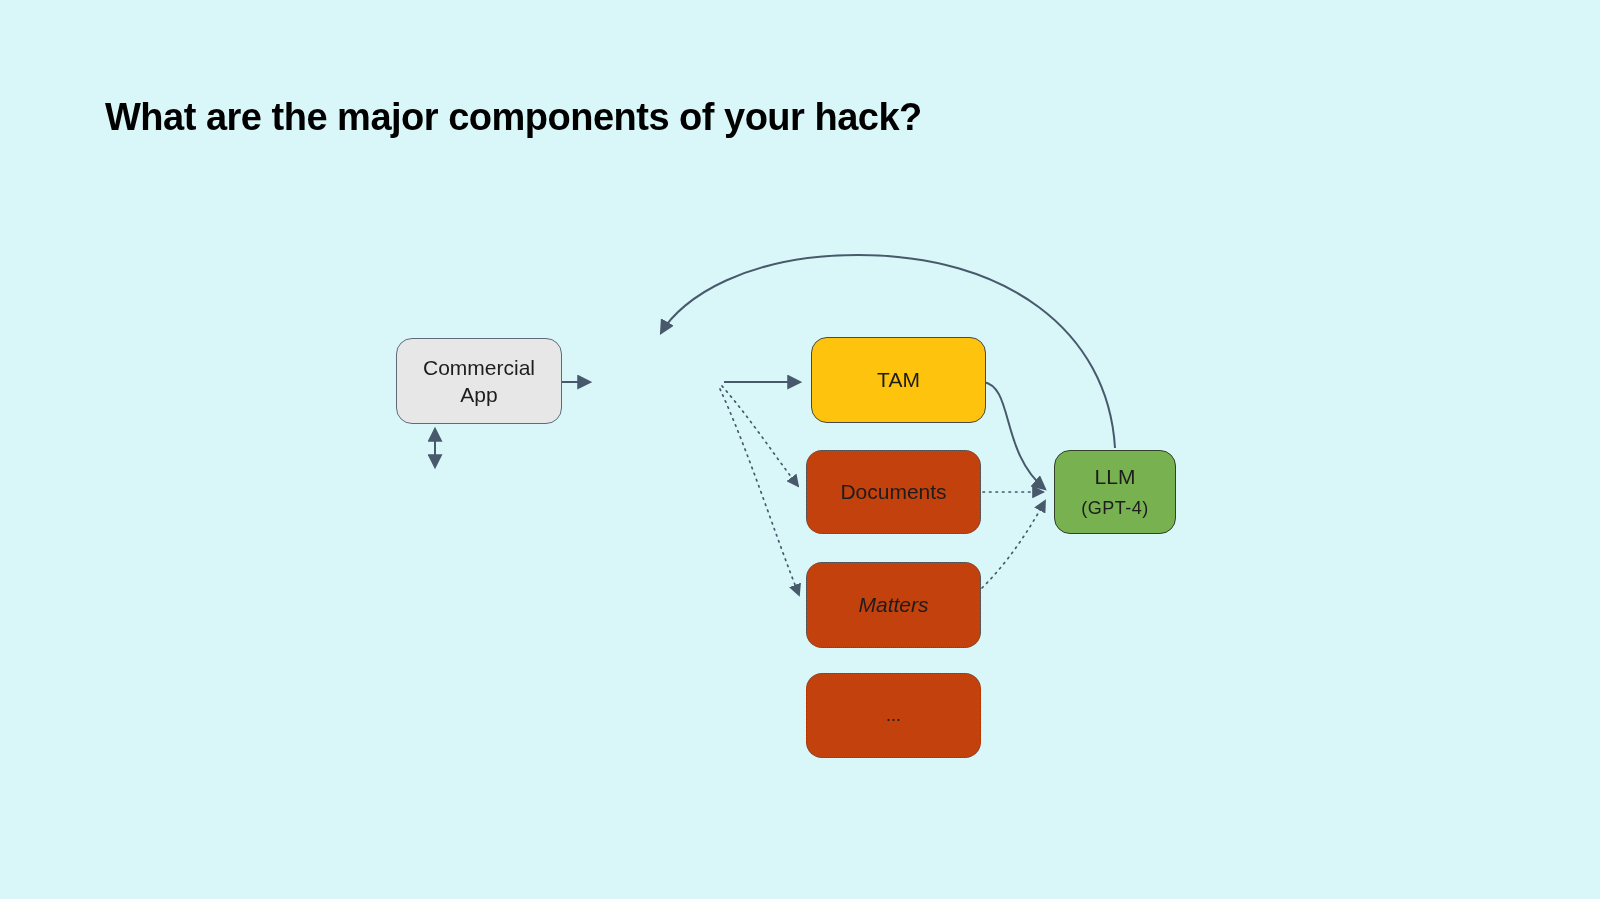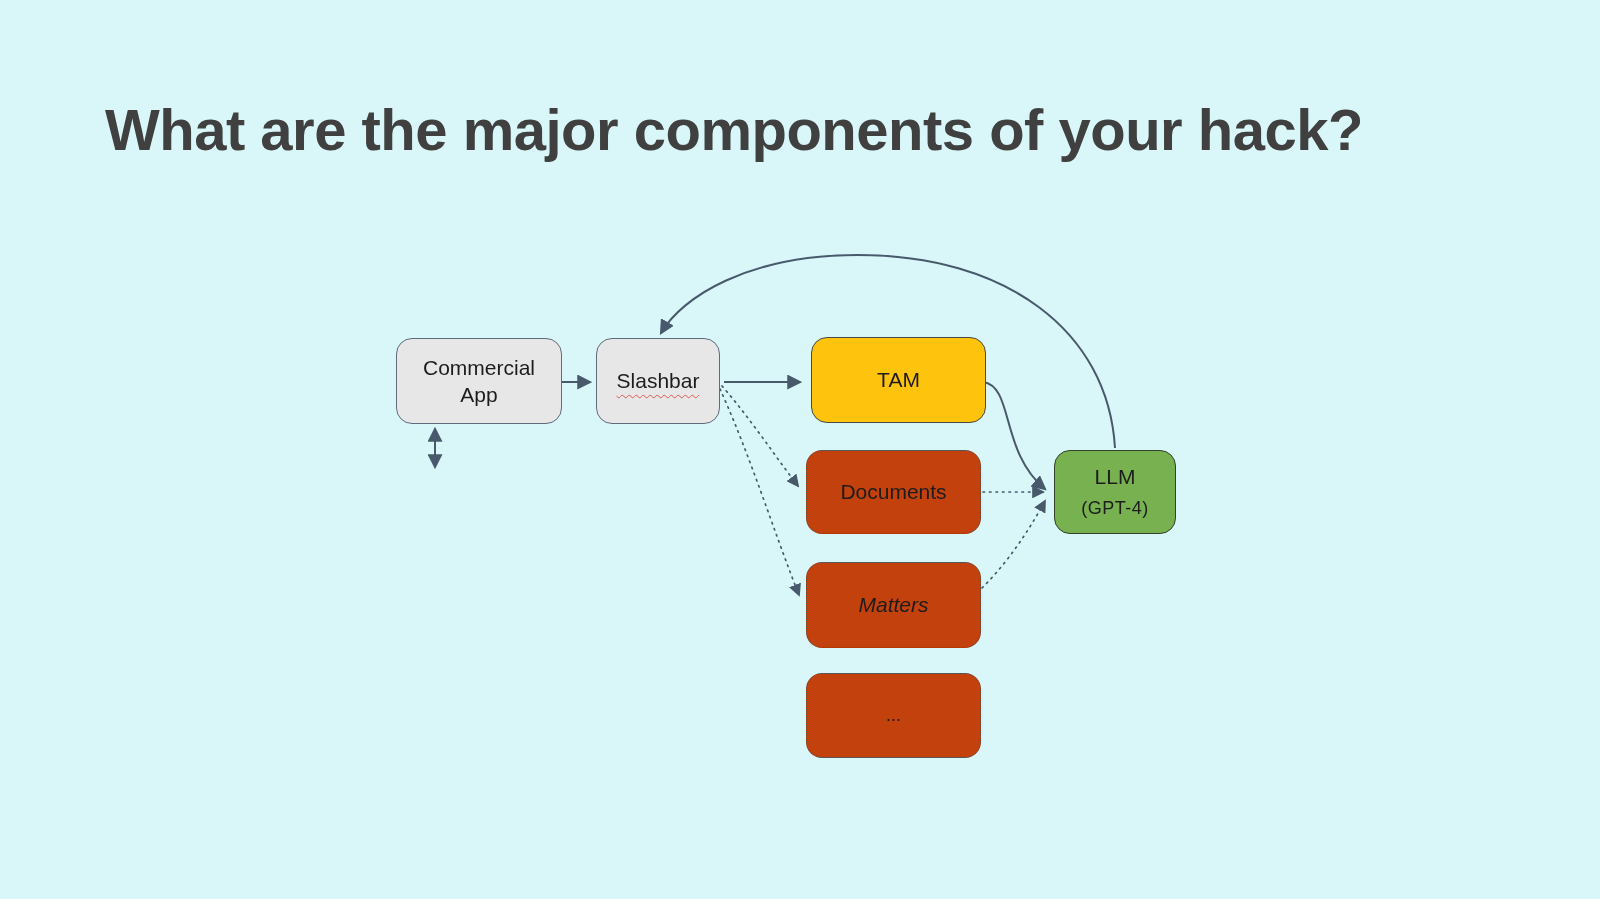--- a/index.html
+++ b/index.html
@@ -13,24 +13,24 @@
     width: 1600px;
     height: 899px;
     background: #d9f6f9;
     overflow: hidden;
   }
   .slide-title {
     position: absolute;
     left: 105px;
     top: 96px;
     margin: 0;
-    font-size: 58px;
+    font-size: 38px;
     font-weight: 700;
     letter-spacing: -0.5px;
-    color: #404040;
+    color: #000000;
     white-space: nowrap;
   }
   .edges {
     position: absolute;
     left: 0;
     top: 0;
     width: 1600px;
     height: 899px;
   }
   .edge {
@@ -109,23 +109,20 @@
     <path class="edge dotted" d="M 720 389 C 750 455, 774 532, 799 595" marker-end="url(#arrow)"></path>
     <path class="edge dotted" d="M 983 492 L 1043 492" marker-end="url(#arrow)"></path>
     <path class="edge dotted" d="M 982 588 C 1008 562, 1028 532, 1045 501" marker-end="url(#arrow)"></path>
   </svg>
 
   <div class="node gray" style="left:352px; top:338px; width:166px; height:86px;margin-left:44px;">
     <span class="lbl">Commercial App</span>
   </div>
 
 
-  <div class="node gray" style="left:596px; top:338px; width:124px; height:86px;">
-    <span class="lbl wavy">Slashbar</span>
-  </div>
 
   <div class="node amber" style="left:811px; top:337px; width:175px; height:86px;">
     <span class="lbl">TAM</span>
   </div>
 
   <div class="node yellow" style="left:806px; top:450px; width:175px; height:84px;">
     <span class="lbl">Documents</span>
   </div>
 
   <div class="node yellow" style="left:806px; top:562px; width:175px; height:86px;font-style:italic;">

